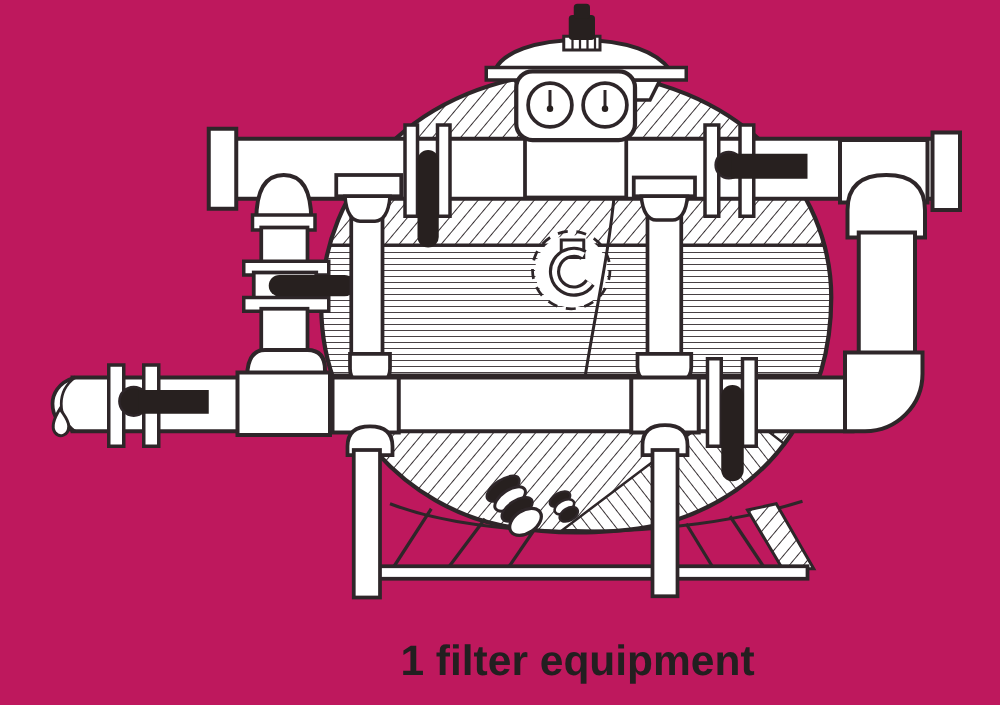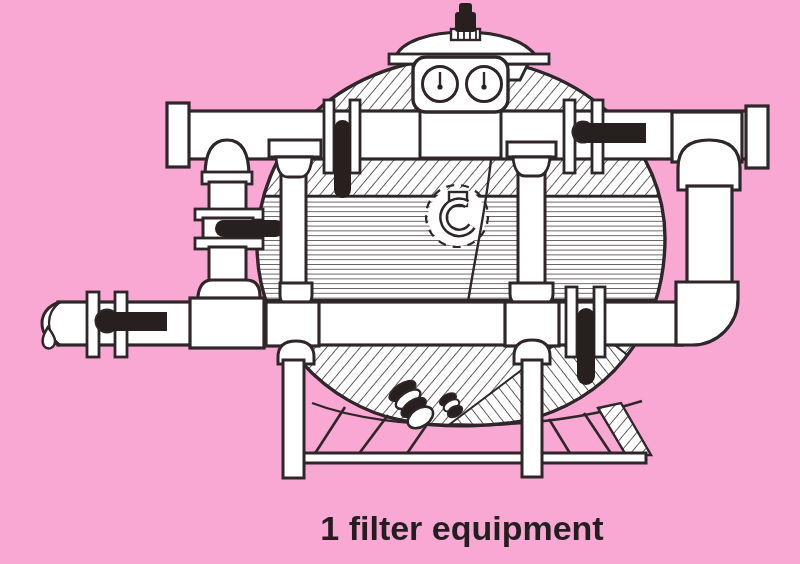--- a/index.html
+++ b/index.html
@@ -1,16 +1,16 @@
 <!DOCTYPE html>
 <html><head>
 <meta charset="utf-8">
 <style>
   html,body{margin:0;padding:0;background:#ffffff;}
-  .stage{position:relative;width:800px;height:564px;background:#f9a8d4;overflow:hidden;
+  .stage{position:relative;width:800px;height:564px;background:#be185d;overflow:hidden;
          font-family:"Liberation Sans", sans-serif;}
   svg{display:block;}
   .caption{font-family:"Liberation Sans", sans-serif;font-weight:bold;}
 </style>
 </head>
 <body>
 
 <div class="stage">
 <svg width="800" height="564" viewBox="0 0 800 564">
   <defs>

